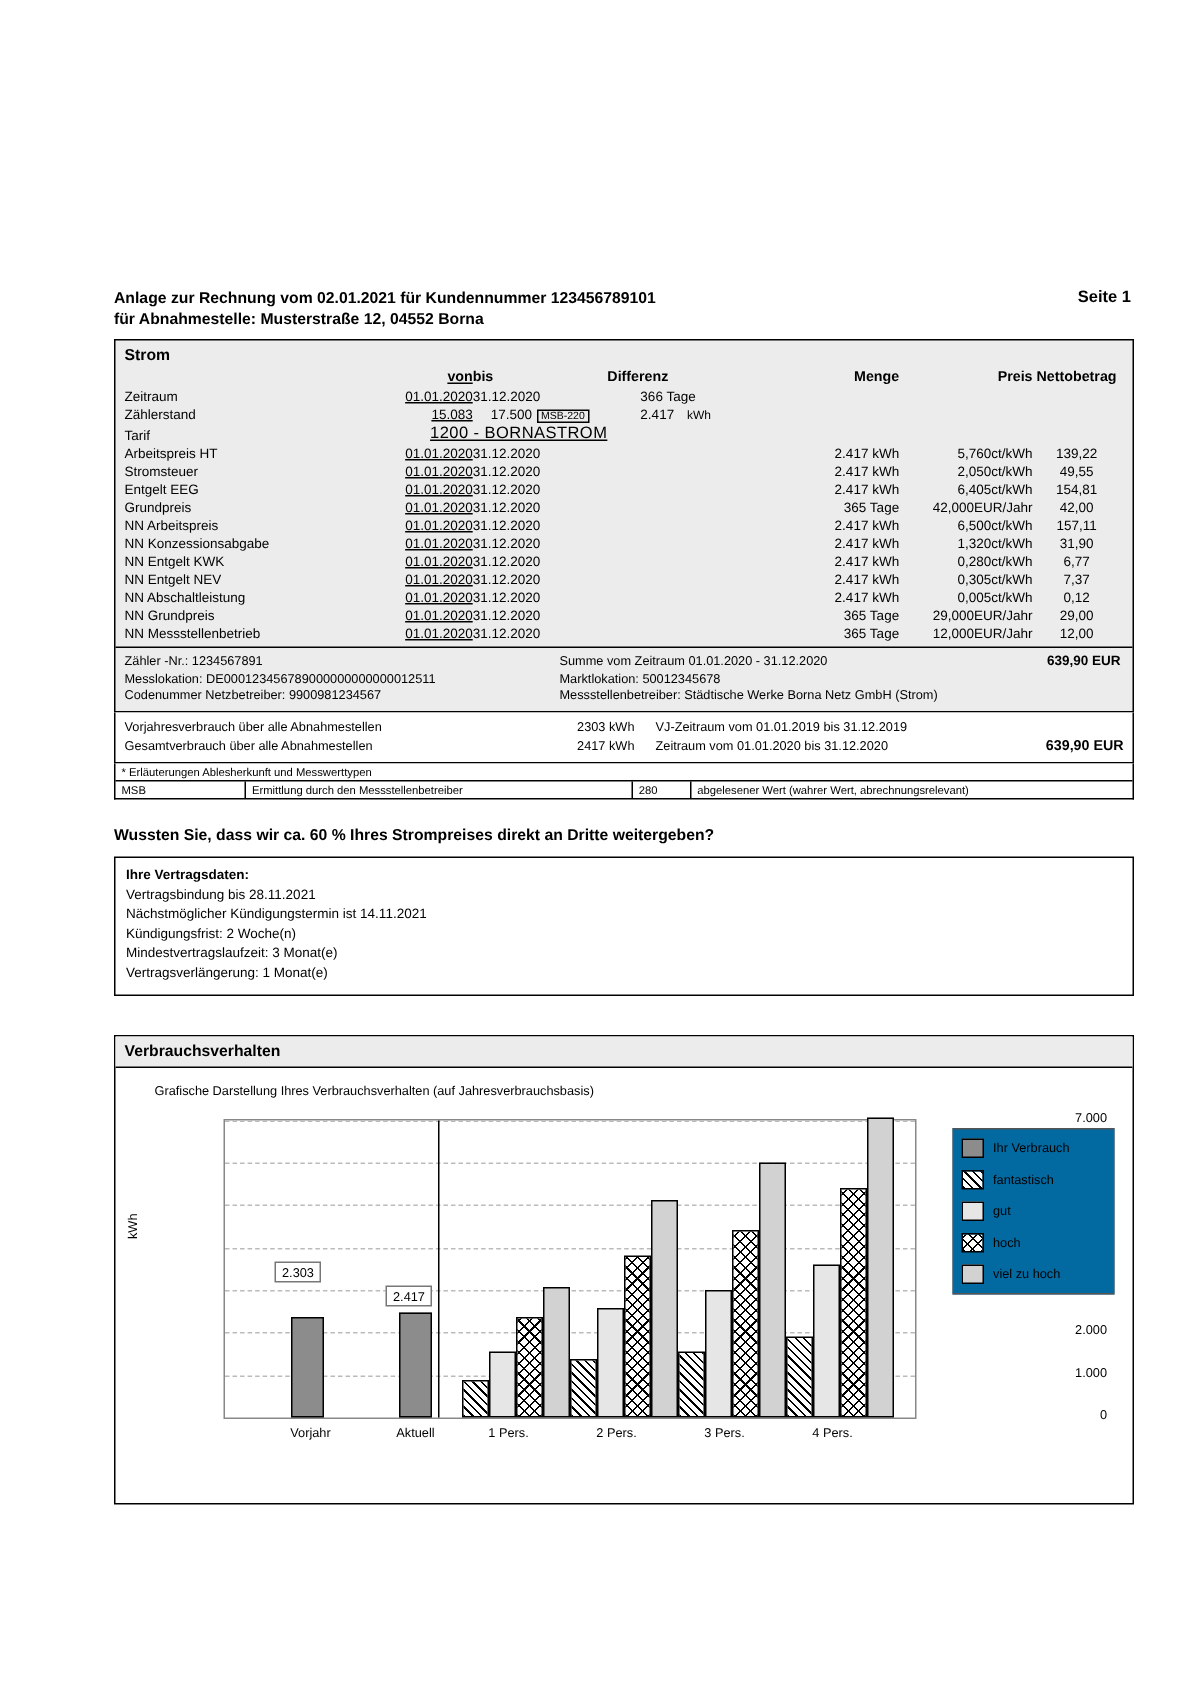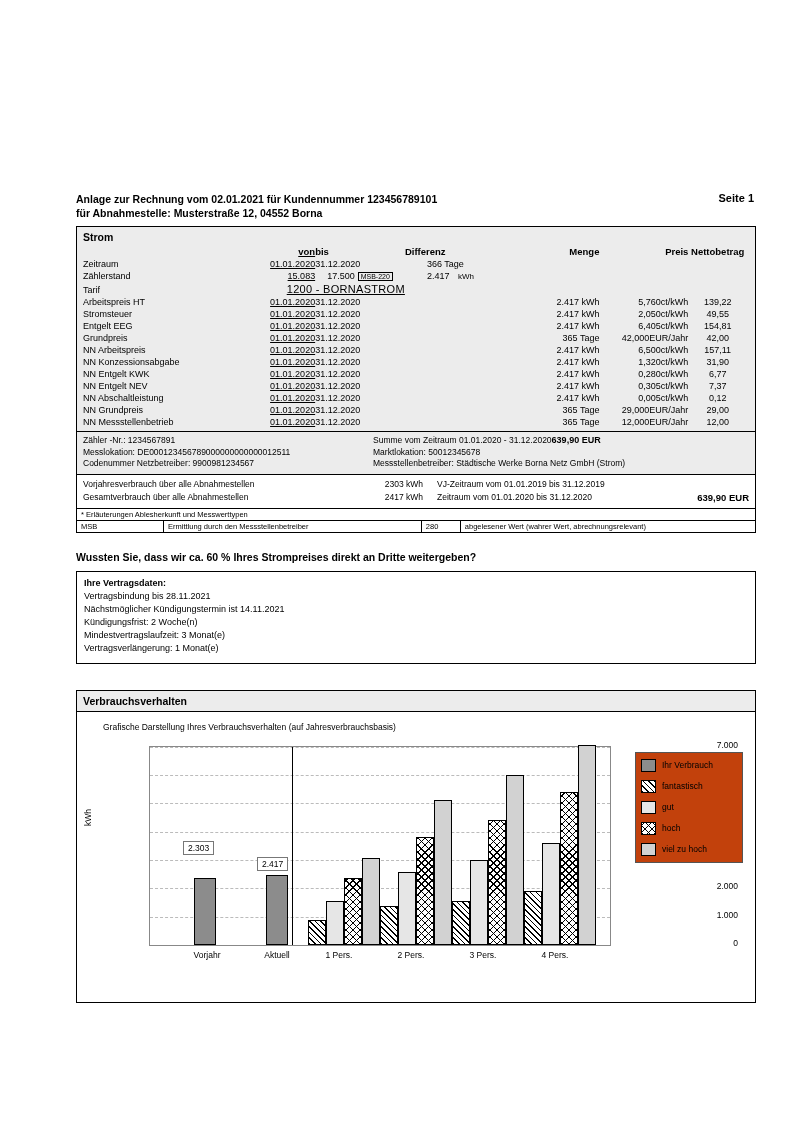--- a/index.html
+++ b/index.html
@@ -89,20 +89,21 @@
   .meta-block {
     display: flex;
     font-size: 8.5px;
     padding: 3px 6px 4px 6px;
     line-height: 11.5px;
   }
   .meta-col-l { width: 290px; }
   .meta-col-r { flex: 1; }
   .sum-line {
     display: flex;
+    justify-content: space-between;
     font-size: 8.5px;
   }
   .sum-amt { font-weight: bold; font-size: 9px; padding-right: 2px; }
 
   .vj-box {
     border: 1px solid #000;
     border-top: none;
     background: #ffffff;
     font-size: 8.5px;
     padding: 3px 6px 4px 6px;
@@ -242,21 +243,21 @@
     background: #fff;
     font-size: 8.5px;
     padding: 1px 4px;
   }
   .legendbox {
     position: absolute;
     left: 548px;
     top: 14px;
     width: 96px;
     border: 1px solid #555;
-    background: #c2410c;
+    background: #0369a1;
     padding: 6px 5px;
     font-size: 8.5px;
   }
   .legend-item {
     display: flex;
     align-items: center;
     margin-bottom: 8px;
   }
   .legend-item:last-child { margin-bottom: 0; }
   .swatch {

